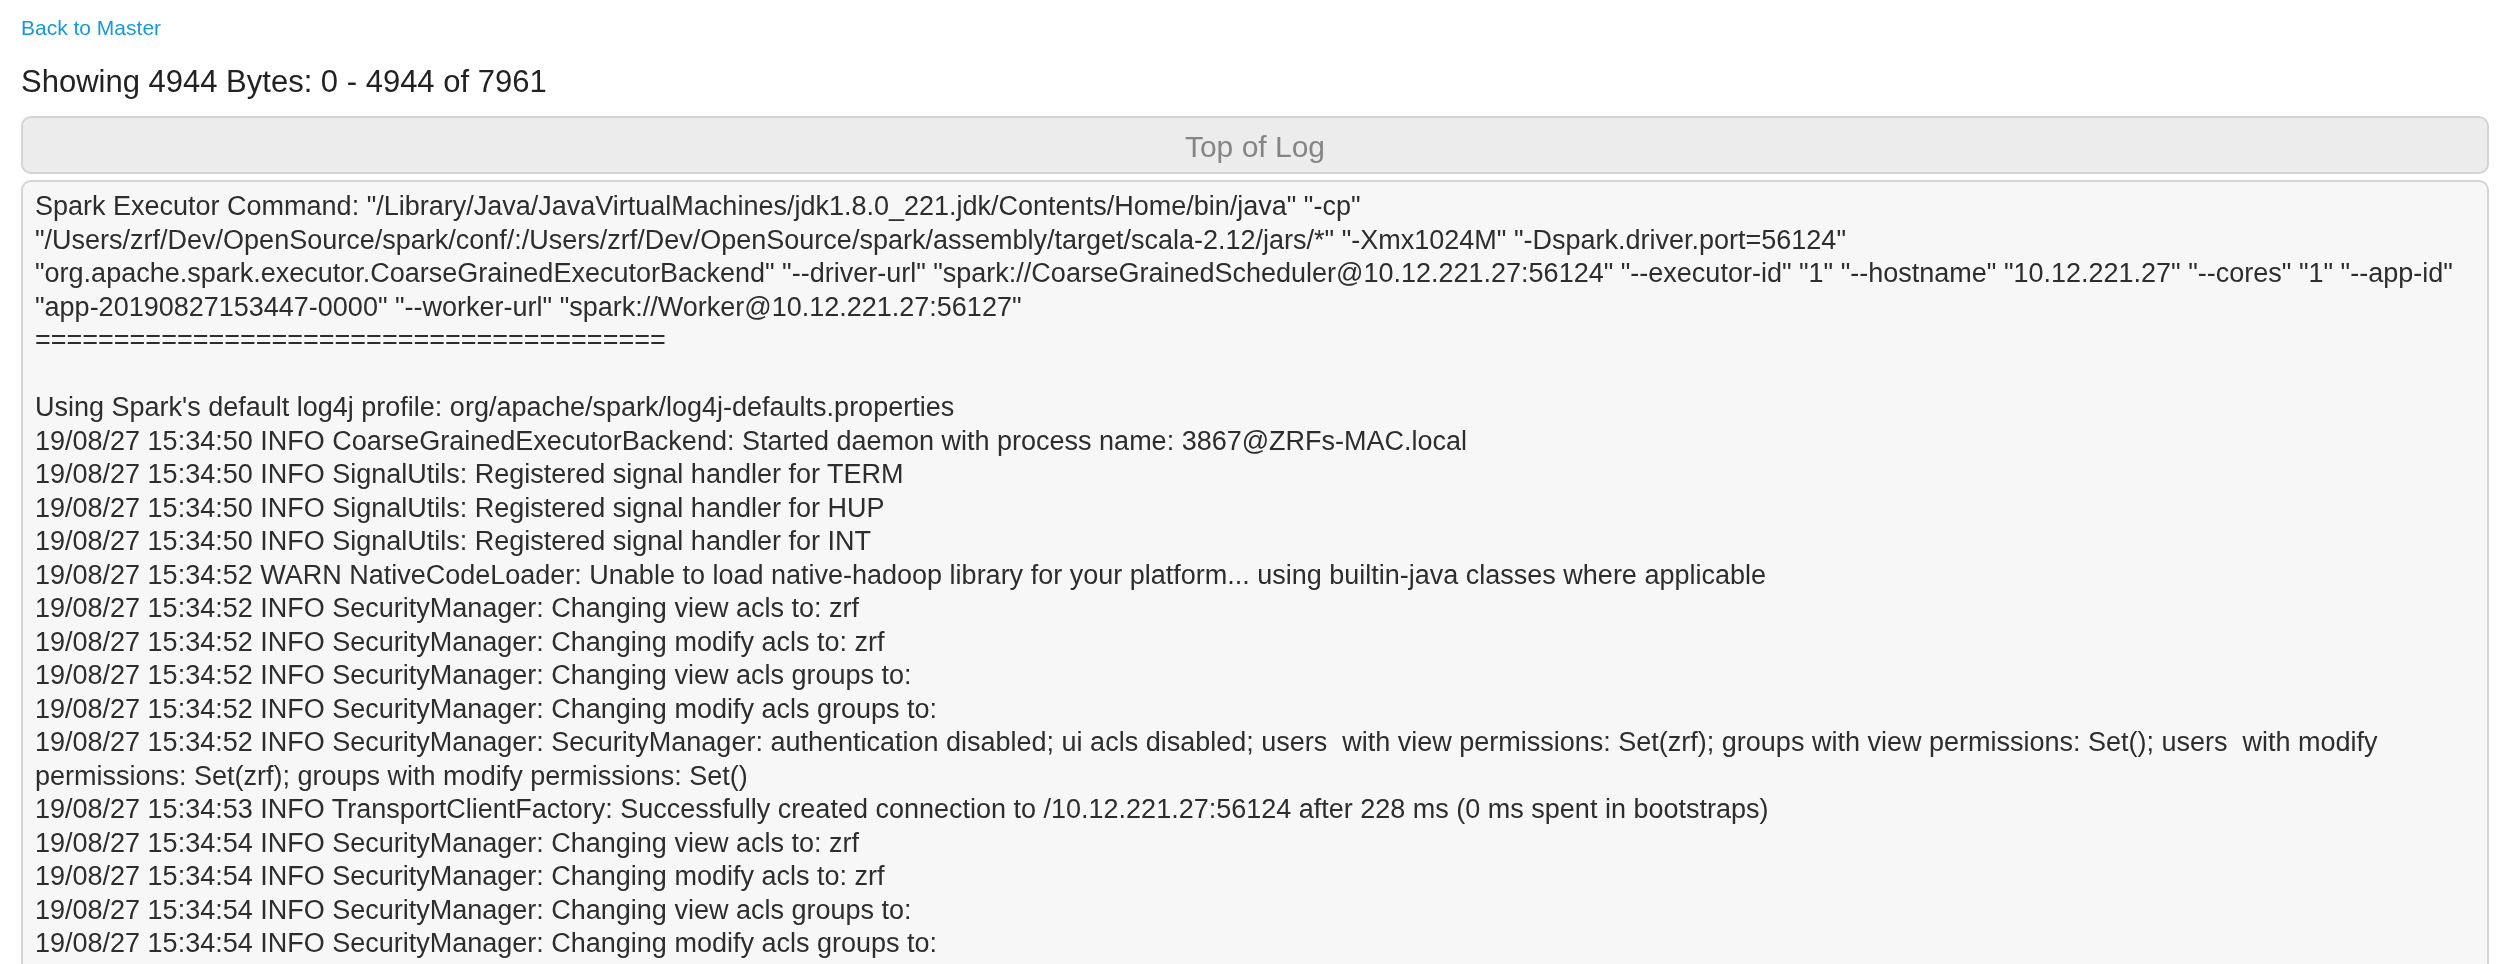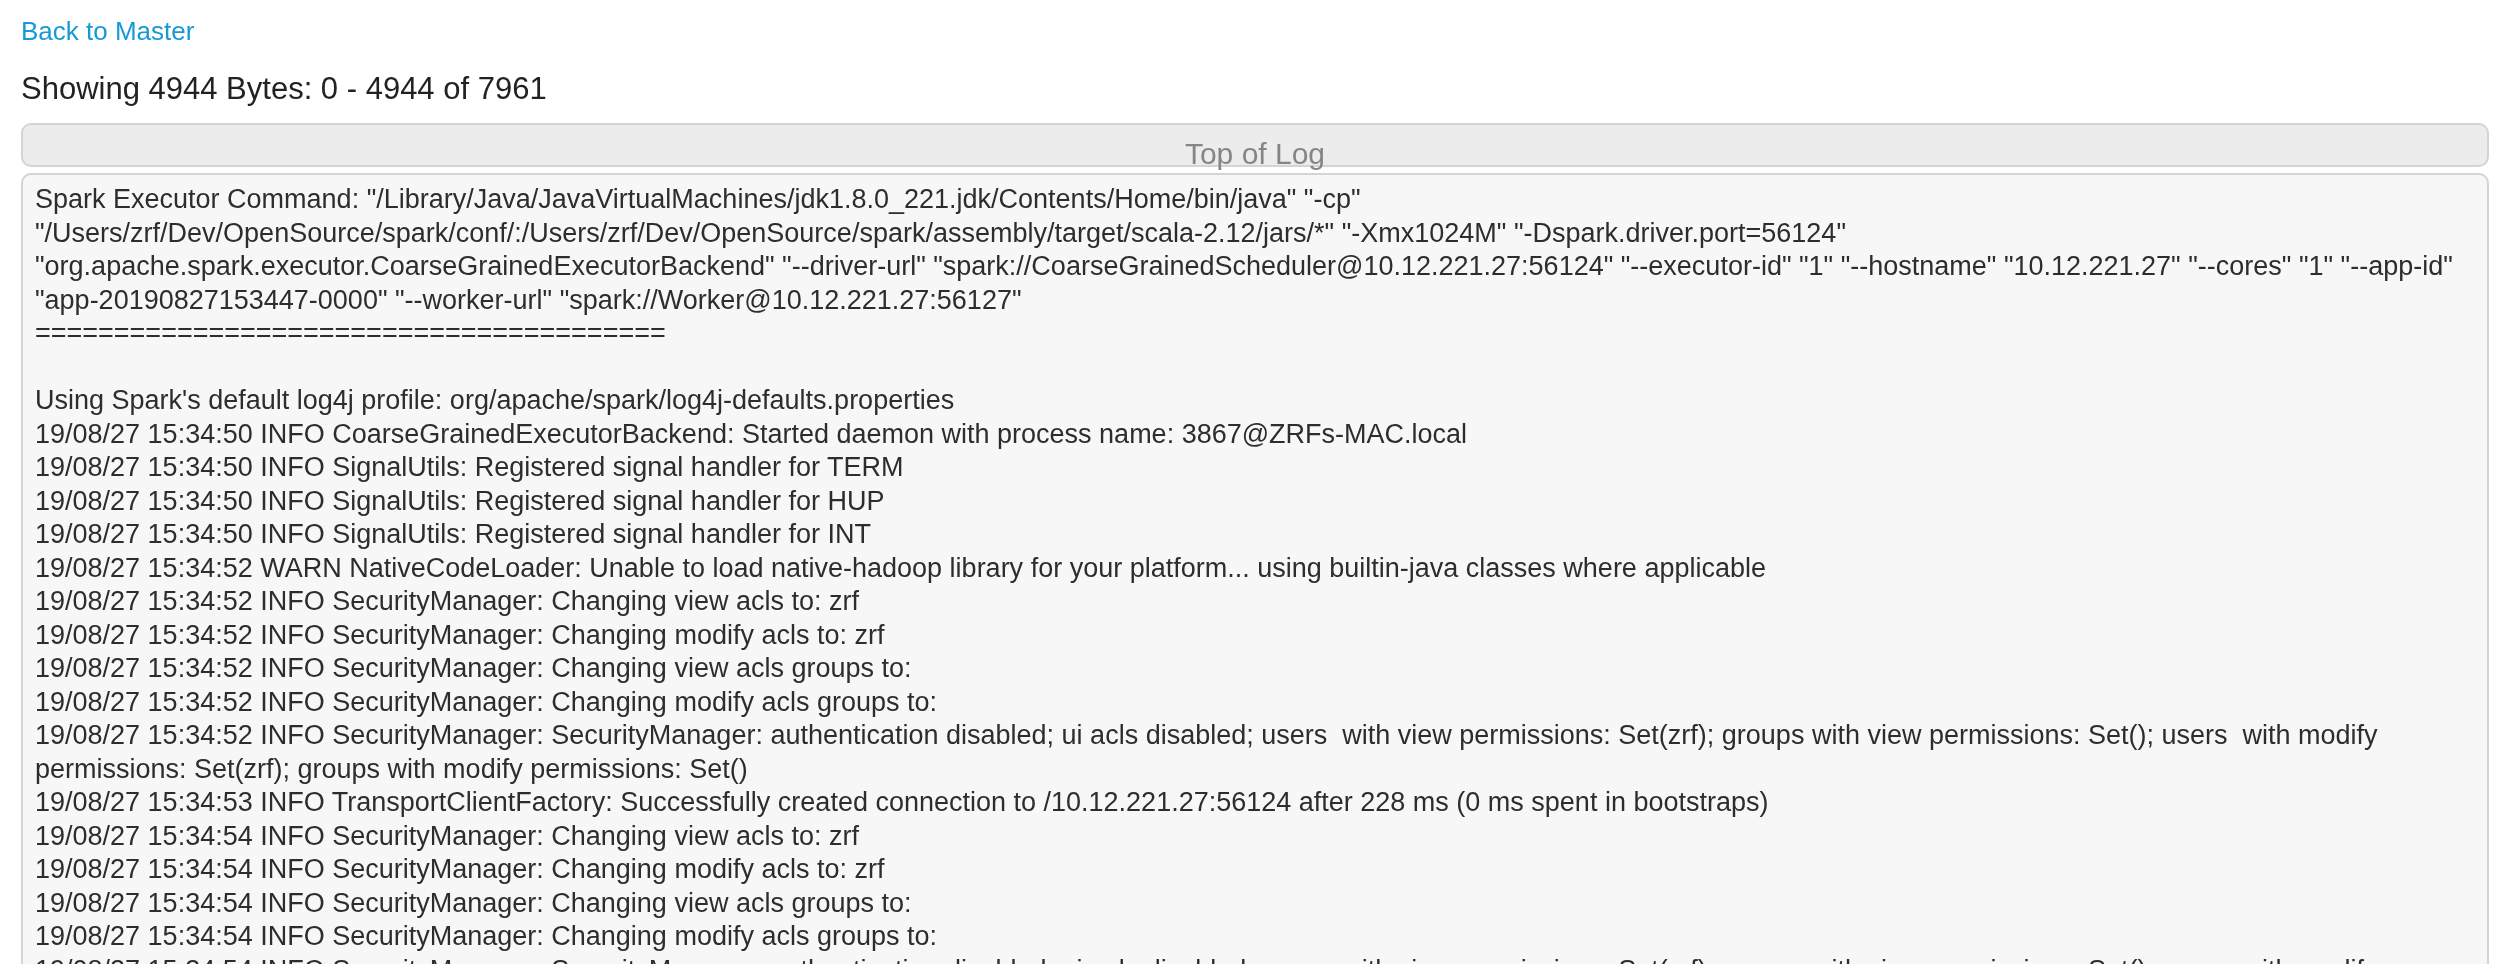--- a/index.html
+++ b/index.html
@@ -7,36 +7,36 @@
     padding: 0;
     width: 2510px;
     height: 964px;
     overflow: hidden;
     background: #ffffff;
     font-family: "Liberation Sans", sans-serif;
   }
   .back-link {
     display: inline-block;
     margin: 16px 21px 0 21px;
-    font-size: 26px;
+    font-size: 21px;
     font-weight: 500;
     color: var(--link-blue, #1699d6);
     text-decoration: none;
     cursor: pointer;
   }
   .byte-range {
     margin: 24px 21px 0 13px;
     padding-left: 8px;
     font-size: 31px;
     font-weight: 400;
     color: var(--text-dark, #222222);
   }
   .log-header {
     margin: 16px 21px 0 21px;
-    height: 44px;
+    height: 58px;
     line-height: 58px;
     text-align: center;
     font-size: 30px;
     color: var(--header-text, #858585);
     background: var(--header-bg, #ececec);
     border: 2px solid var(--border-gray, #d4d4d4);
     border-radius: 10px;
     box-sizing: border-box;
   }
   .log-box {

